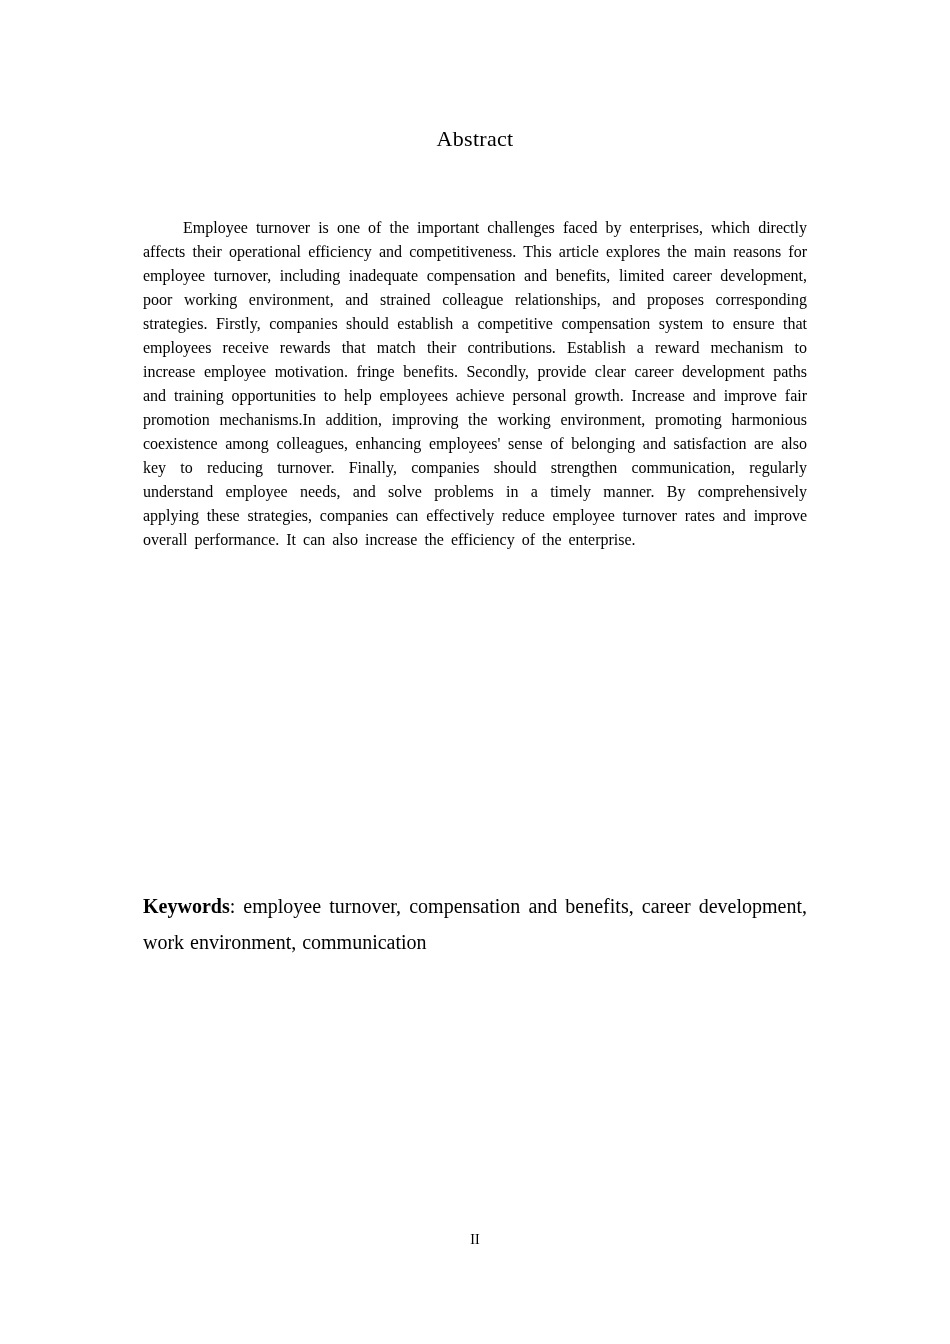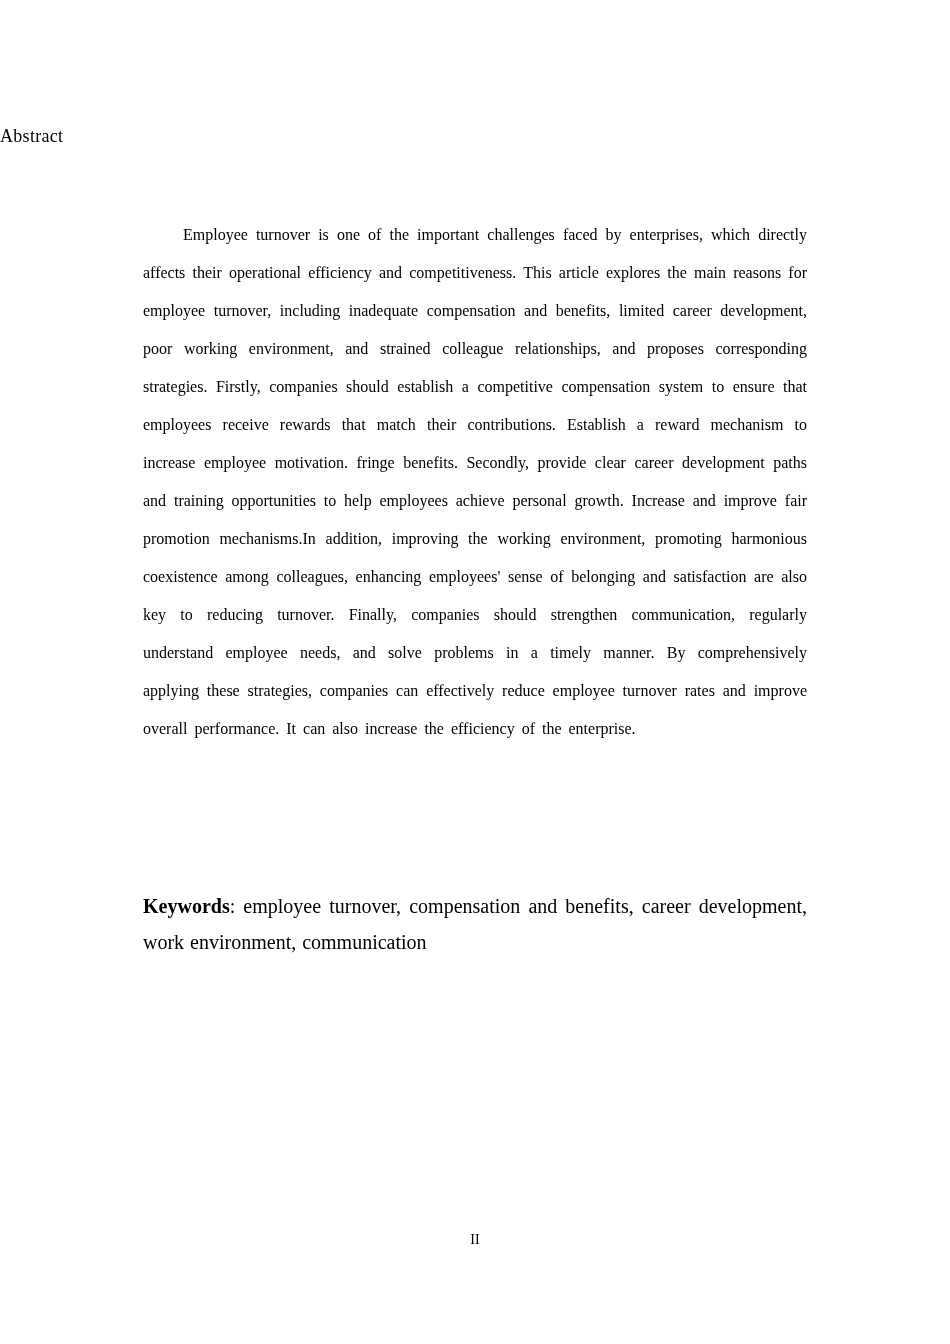--- a/index.html
+++ b/index.html
@@ -15,33 +15,33 @@
     font-family: "Liberation Serif", "DejaVu Serif", serif;
     color: #000000;
     overflow: hidden;
   }
   .title {
     position: absolute;
     top: 126px;
     left: 0;
     width: 100%;
     margin: 0;
-    text-align: left;
-    font-size: 18px;
+    text-align: center;
+    font-size: 22px;
     font-weight: 400;
     letter-spacing: 0.3px;
   }
   .body-text {
     position: absolute;
     top: 216px;
     left: 143px;
     width: 664px;
     margin: 0;
     font-size: 16px;
-    line-height: 38px;
+    line-height: 24px;
     text-align: justify;
     text-indent: 40px;
     word-spacing: 3px;
   }
   .keywords {
     position: absolute;
     top: 888px;
     left: 143px;
     width: 664px;
     margin: 0;

